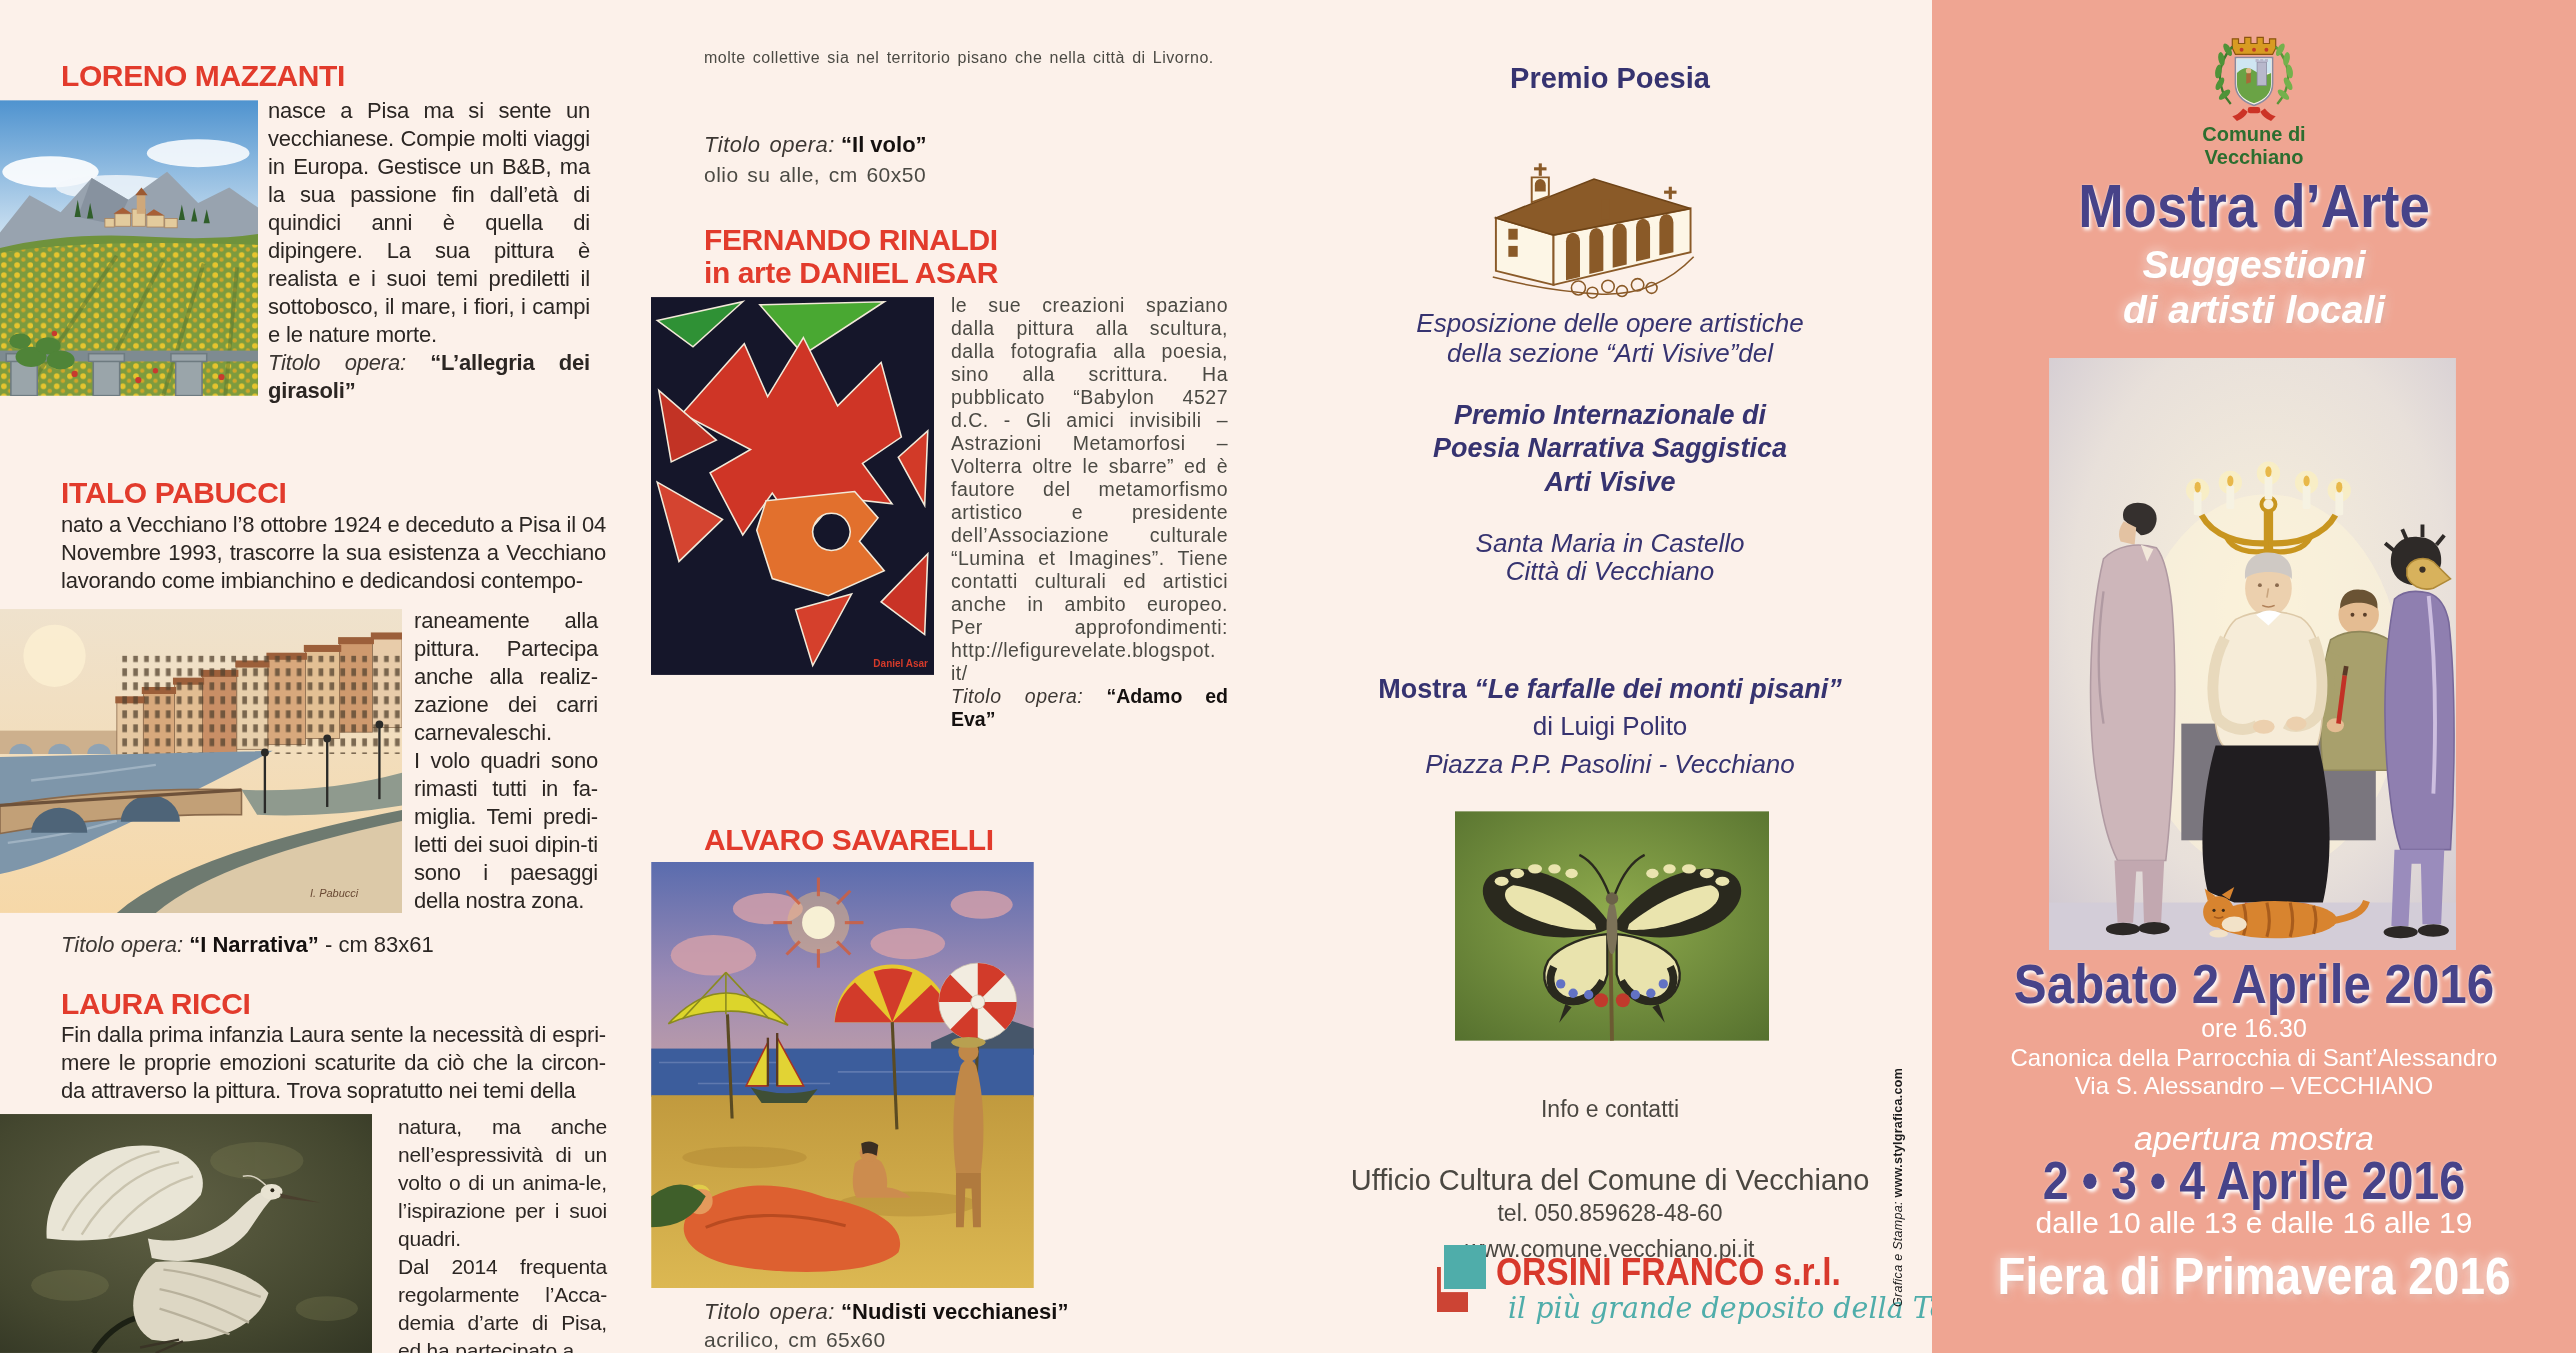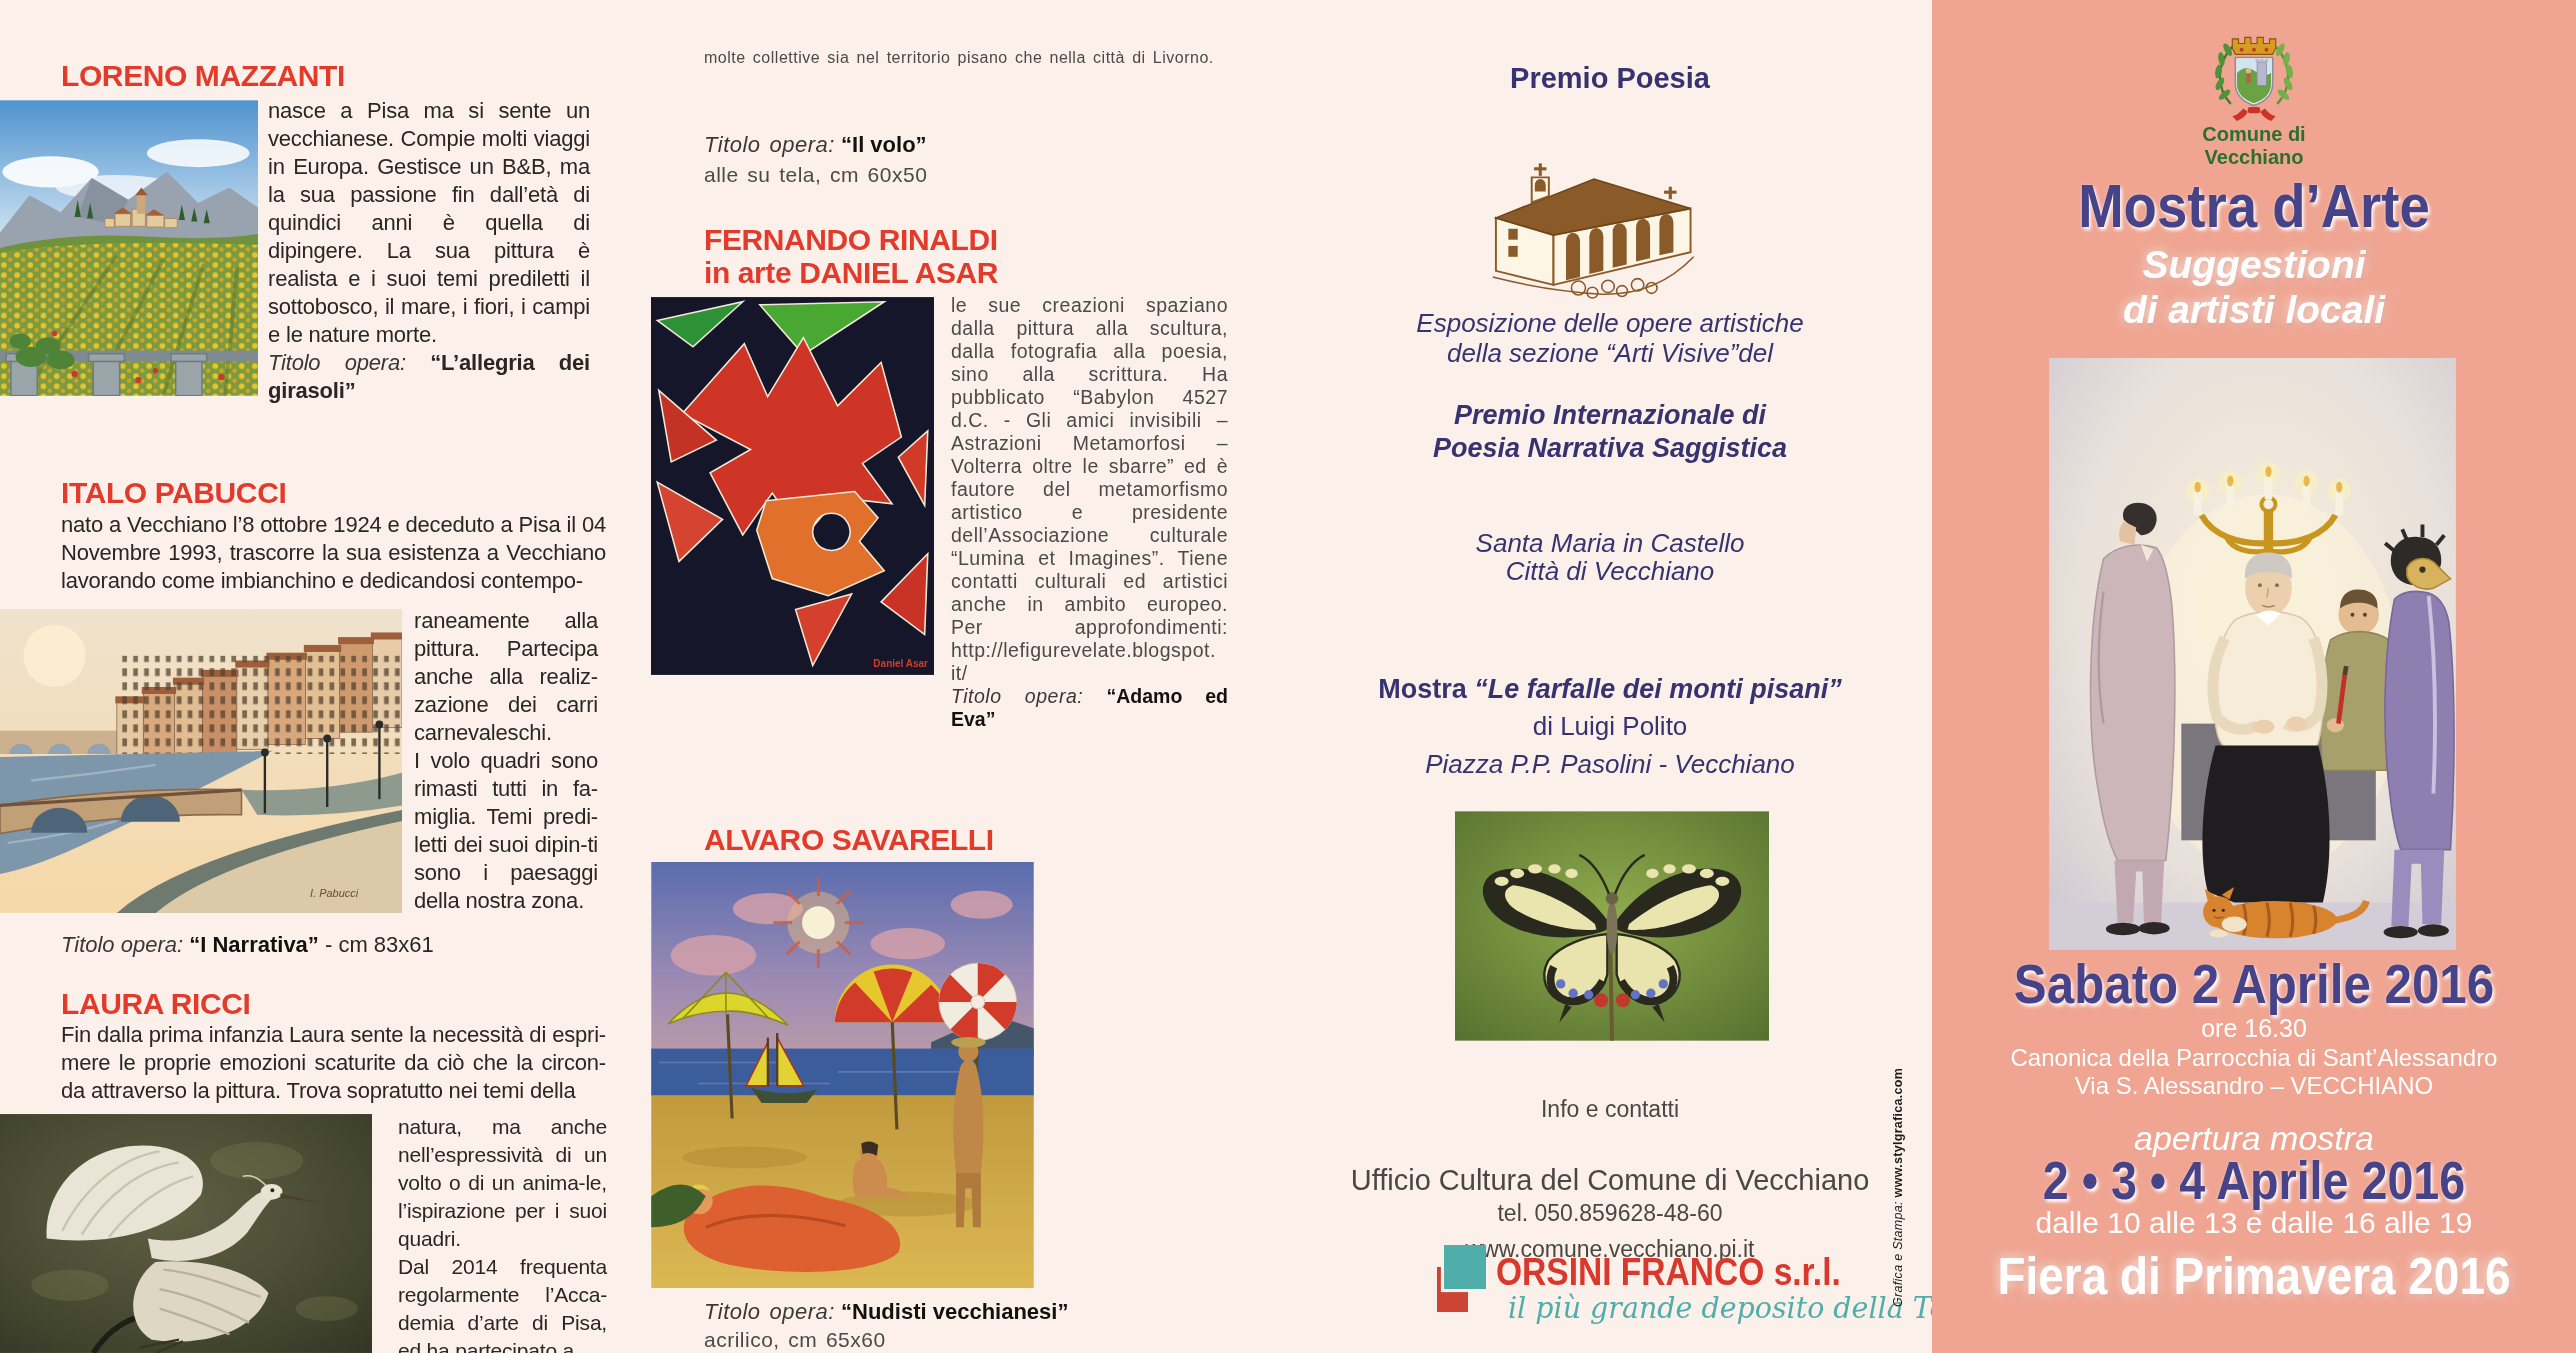--- a/index.html
+++ b/index.html
@@ -242,21 +242,21 @@
   <div class="body-txt" style="left:398px;top:1113px;width:209px;font-size:21px">
     <div>natura, ma anche nell’espressività di un volto o di un anima-​le, l’ispirazione per i suoi quadri.</div>
     <div>Dal 2014 frequenta regolarmente l’Acca-​demia d’arte di Pisa, ed ha partecipato a</div>
   </div>
 
   <div class="rin-block rin" style="left:704px;top:46px;width:526px;font-size:16px;line-height:24px">molte collettive sia nel territorio pisano che nella città di Livorno.</div>
   <div class="titolo" style="left:704px;top:131px">
     <span class="lbl rin">Titolo opera:</span>
     <span class="ttl">“Il volo”</span>
   </div>
-  <div class="rin" style="position:absolute;left:704px;top:163px;font-size:21px">alle su tela, cm 60x50</div>
+  <div class="rin" style="position:absolute;left:704px;top:163px;font-size:21px">olio su alle, cm 60x50</div>
 
   <div class="h-red" style="left:704px;top:223px">
     <div>FERNANDO RINALDI</div>
     <div>in arte DANIEL ASAR</div>
   </div>
 
   <svg class="abs" style="left:651px;top:297px" width="283" height="378" viewBox="0 0 364 486">
     <rect width="364" height="486" fill="#15162a"></rect>
     <g stroke="#f2e9d8" stroke-width="2">
       <path d="M8 30 L118 6 L54 64 Z" fill="#2f9135"></path>
@@ -410,20 +410,21 @@
         <circle cx="214" cy="172" r="7"></circle>
       </g>
     <path d="M10 158 Q80 176 150 180 Q220 182 268 132" stroke="#8a5a28" stroke-width="2" fill="none"></path>
   </svg>
 
   <div class="c3 i" style="top:308px;font-size:26px">Esposizione delle opere artistiche</div>
   <div class="c3 i" style="top:338px;font-size:26px">della sezione “Arti Visive”del</div>
 
   <div class="c3 b i" style="top:400px;font-size:27px">Premio Internazionale di</div>
   <div class="c3 b i" style="top:433px;font-size:27px">Poesia Narrativa Saggistica</div>
+  <div class="c3 b i" style="top:467px;font-size:27px">Arti Visive</div>
 
   <div class="c3 i" style="top:528px;font-size:26px">Santa Maria in Castello</div>
   <div class="c3 i" style="top:556px;font-size:26px">Città di Vecchiano</div>
 
   <div class="c3" style="top:674px;font-size:27px;font-weight:bold">
     <span>Mostra </span><span class="i">“Le farfalle dei monti pisani”</span>
   </div>
   <div class="c3" style="top:711px;font-size:26px">di Luigi Polito</div>
   <div class="c3 i" style="top:749px;font-size:26px">Piazza P.P. Pasolini - Vecchiano</div>
 

